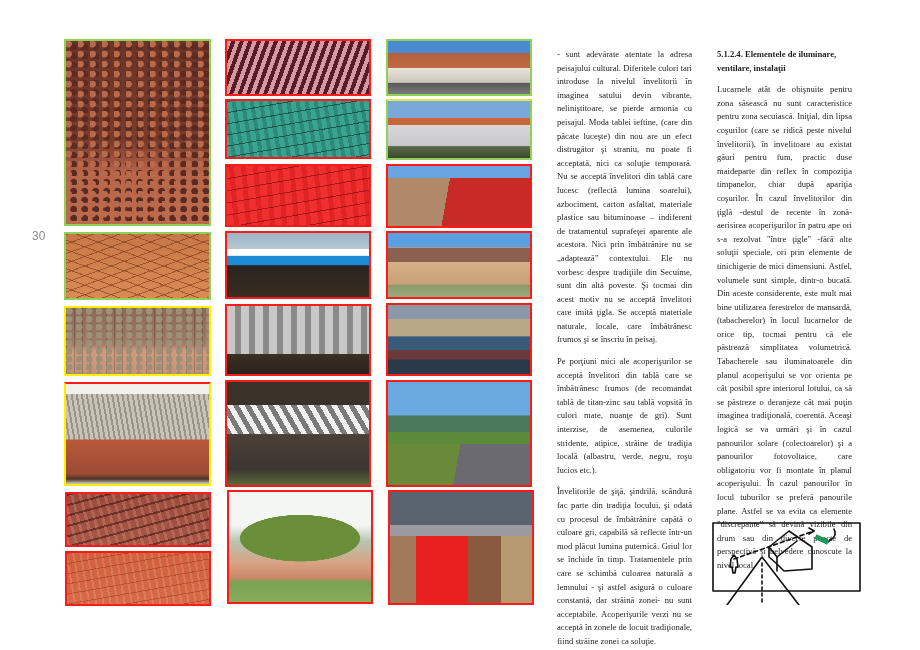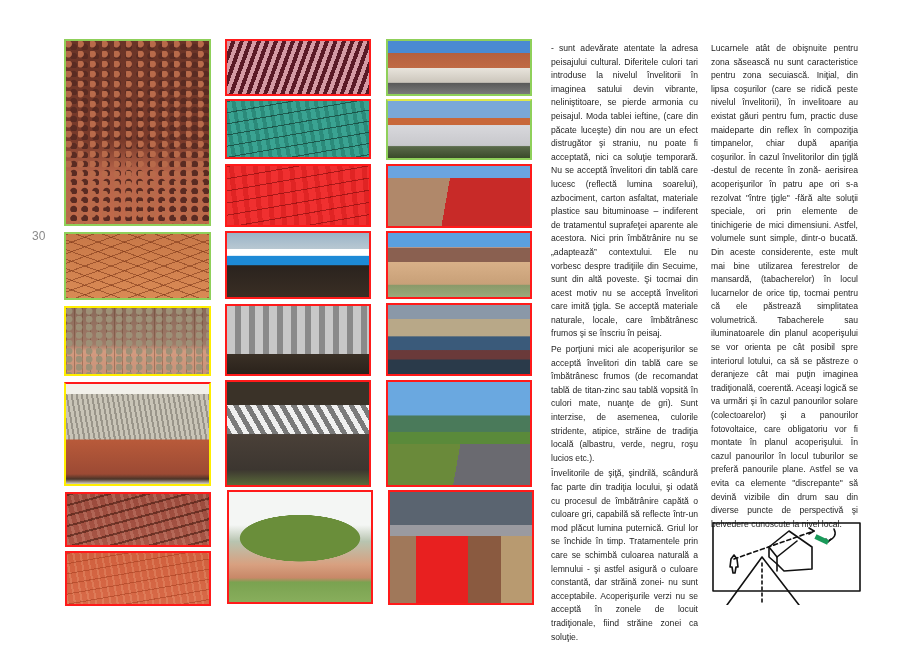--- a/index.html
+++ b/index.html
@@ -4,21 +4,21 @@
 <style>
   html, body { margin:0; padding:0; background:#ffffff; }
   body { width:920px; height:650px; position:relative; overflow:hidden; font-family:"Liberation Sans", sans-serif; }
   .page-number { position:absolute; left:32px; top:229px; font-size:12px; color:#8a8a8a; }
   .photo { position:absolute; box-sizing:border-box; border:2px solid #ff1a1a; overflow:hidden; }
   .photo.green { border-color:#8fd05a; }
   .photo.yellow { border-color:#ffee00; }
   .photo.red { border-color:#ff1a1a; }
   .photo .fill { position:absolute; inset:0; }
   .text-col { position:absolute; font-size:8.6px; line-height:13.6px; color:#1e1e1e; text-align:justify; }
-  .text-col p { margin:2px; }
+  .text-col p { margin:8px;font-family:Liberation Serif, serif; }
   .col1 { left:549px; top:40px; width:151px; }
   .col2 { left:709px; top:40px; width:151px; }
   .heading { font-weight:bold; text-align:left; }
   .sketch { position:absolute; left:709px; top:519px; width:155px; height:86px; }
 
   
   .t-oldtiles { background:
       radial-gradient(circle at 20% 30%, #b86a4a 0 3px, transparent 4px) 0 0/12px 10px,
       radial-gradient(circle at 70% 70%, #5a2b22 0 3px, transparent 4px) 0 0/11px 9px,
       linear-gradient(180deg, #6a3427 0%, #7b3b2b 55%, #b8654a 72%, #c06a4a 100%); }
@@ -156,20 +156,21 @@
       <div class="fill t-redhouse"></div>
     </div>
 
   <div class="text-col col1">
     <p>- sunt adevărate atentate la adresa peisajului cultural. Diferitele culori tari introduse la nivelul învelitorii în imaginea satului devin vibrante, neliniştitoare, se pierde armonia cu peisajul. Moda tablei ieftine, (care din păcate luceşte) din nou are un efect distrugător şi straniu, nu poate fi acceptată, nici ca soluţie temporară. Nu se acceptă învelitori din tablă care lucesc (reflectă lumina soarelui), azbociment, carton asfaltat, materiale plastice sau bituminoase – indiferent de tratamentul suprafeţei aparente ale acestora. Nici prin îmbătrânire nu se „adaptează” contextului. Ele nu vorbesc despre tradiţiile din Secuime, sunt din altă poveste. Şi tocmai din acest motiv nu se acceptă învelitori care imită ţigla. Se acceptă materiale naturale, locale, care îmbătrânesc frumos şi se înscriu în peisaj.</p>
     <p>Pe porţiuni mici ale acoperişurilor se acceptă învelitori din tablă care se îmbătrânesc frumos (de recomandat tablă de titan-zinc sau tablă vopsită în culori mate, nuanţe de gri). Sunt interzise, de asemenea, culorile stridente, atipice, străine de tradiţia locală (albastru, verde, negru, roşu lucios etc.).</p>
     <p>Învelitorile de şiţă, şindrilă, scândură fac parte din tradiţia locului, şi odată cu procesul de îmbătrânire capătă o culoare gri, capabilă să reflecte într-un mod plăcut lumina puternică. Griul lor se închide în timp. Tratamentele prin care se schimbă culoarea naturală a lemnului - şi astfel asigură o culoare constantă, dar străină zonei- nu sunt acceptabile. Acoperişurile verzi nu se acceptă în zonele de locuit tradiţionale, fiind străine zonei ca soluţie.</p>
   </div>
 
   <div class="text-col col2">
+    <p class="heading">5.1.2.4. Elementele de iluminare, ventilare, instalaţii</p>
     <p>Lucarnele atât de obişnuite pentru zona săsească nu sunt caracteristice pentru zona secuiască. Iniţial, din lipsa coşurilor (care se ridică peste nivelul învelitorii), în invelitoare au existat găuri pentru fum, practic duse maideparte din reflex în compoziţia timpanelor, chiar după apariţia coşurilor. În cazul învelitorilor din ţiglă -destul de recente în zonă- aerisirea acoperişurilor în patru ape ori s-a rezolvat "între ţigle" -fără alte soluţii speciale, ori prin elemente de tinichigerie de mici dimensiuni. Astfel, volumele sunt simple, dintr-o bucată. Din aceste considerente, este mult mai bine utilizarea ferestrelor de mansardă, (tabacherelor) în locul lucarnelor de orice tip, tocmai pentru că ele păstrează simplitatea volumetrică. Tabacherele sau iluminatoarele din planul acoperişului se vor orienta pe cât posibil spre interiorul lotului, ca să se păstreze o deranjeze cât mai puţin imaginea tradiţională, coerentă. Aceaşi logică se va urmări şi în cazul panourilor solare (colectoarelor) şi a panourilor fotovoltaice, care obligatoriu vor fi montate în planul acoperişului. În cazul panourilor în locul tuburilor se preferă panourile plane. Astfel se va evita ca elemente "discrepante" să devină vizibile din drum sau din diverse puncte de perspectivă şi belvedere cunoscute la nivel local.</p>
   </div>
 
   <svg class="sketch" viewBox="0 0 155 86">
     <g fill="none" stroke="#111" stroke-width="1.6" stroke-linecap="round" stroke-linejoin="round">
       <rect x="4" y="4" width="147" height="68"></rect>
       <polygon points="60,28 80,12 103,28 103,50 75,52 68,45 60,38"></polygon>
       <polyline points="60,28 68,38 68,52"></polyline>
       <polyline points="68,38 88,22"></polyline>
       <line x1="25" y1="40" x2="105" y2="12" stroke-dasharray="4,3"></line>

